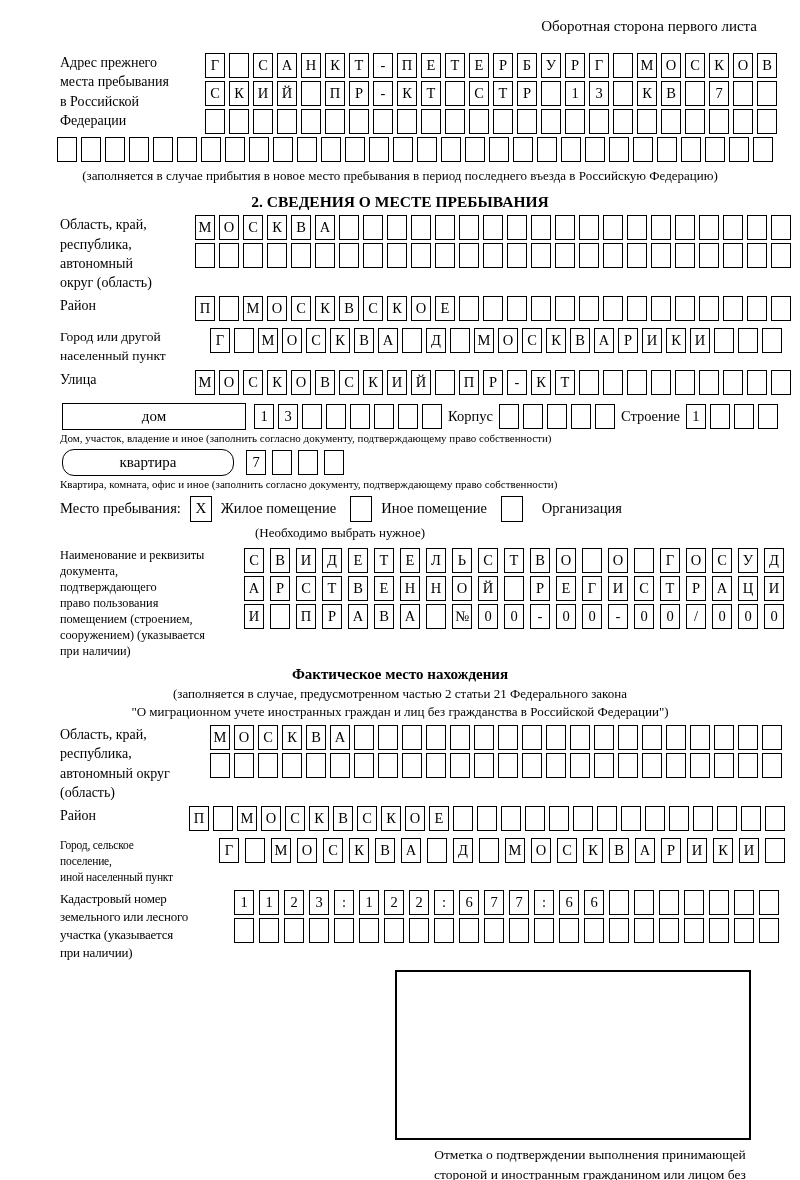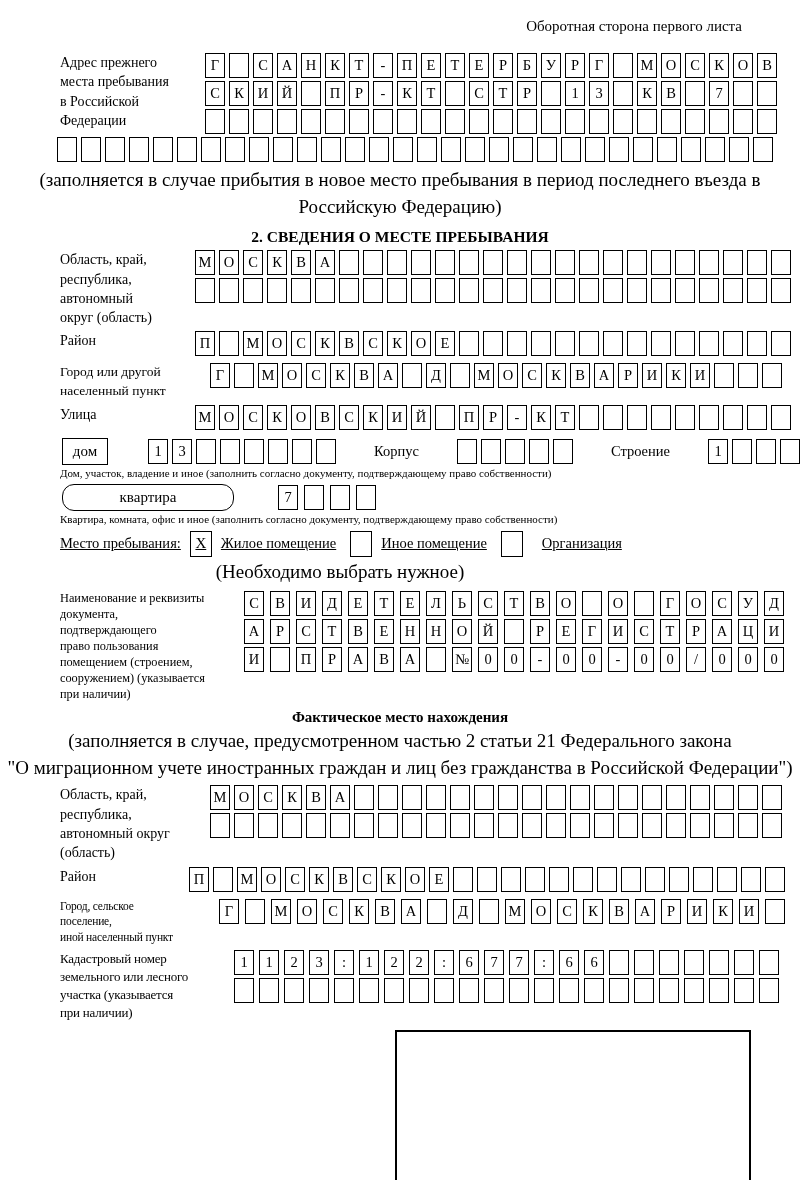--- a/index.html
+++ b/index.html
@@ -1,49 +1,49 @@
 <!DOCTYPE html>
 <html><head>
 <meta charset="utf-8">
 <style>
   html,body{margin:0;padding:0;background:#fff;}
   body{width:800px;height:1180px;overflow:hidden;color:#000;
        font-family:"Liberation Serif","DejaVu Serif",serif;}
   .page{position:relative;width:800px;height:1180px;padding-top:18px;box-sizing:border-box;}
 
-  .header-note{text-align:right;padding-right:58px;font-size:15px;}
+  .header-note{text-align:right;padding-right:43px;font-size:15px;}
 
   .frow{display:flex;align-items:flex-start;margin-left:60px;margin-top:4px;gap:29px;}
   .flabel{white-space:pre-line;flex-shrink:0;font-size:14px;line-height:1.38;margin-right:4px;}
   .w112{width:112px}.w102{width:102px}.w117{width:117px}.w96{width:96px}
   .w126{width:126px;font-size:11.5px;letter-spacing:-0.2px;}
   .w141{width:141px;font-size:13px;letter-spacing:-0.2px;}
   .w151{width:151px;font-size:12.3px;line-height:1.3;}
 
   .grid{display:flex;flex-direction:column;}
   .cells{display:flex;gap:4px;margin-bottom:3px;}
   .cells.g6{gap:6px;}
   .cells.g5{gap:5px;}
   .cell{width:20px;height:25px;box-sizing:border-box;border:1.6px solid #000;
         display:flex;align-items:center;justify-content:center;
         font-size:14.5px;flex-shrink:0;}
   .fullrow{margin-left:57px;margin-top:0;}
 
-  .note-center{text-align:center;font-size:19px;margin-top:2px;white-space:pre-line;line-height:1.4;}
+  .note-center{text-align:center;font-size:13px;margin-top:2px;white-space:pre-line;line-height:1.4;}
   .note-left{margin-left:60px;font-size:11px;margin-top:2px;}
   .sec-title{text-align:center;font-weight:bold;font-size:15.5px;margin-top:8px;}
 
-  .house-row{display:flex;align-items:center;margin-left:62px;margin-top:5px;gap:32px;}
+  .house-row{display:flex;align-items:center;margin-left:62px;margin-top:5px;}
   .wide-box{box-sizing:border-box;border:1.6px solid #000;height:27px;display:flex;
             align-items:center;justify-content:center;font-size:15px;}
   .box-dom{width:184px;margin-right:8px;}
   .box-kv{width:172px;margin-right:12px;border-radius:12px;}
   .inline-lb{font-size:14.5px;margin:0 6px;}
 
-  .stay-row{display:flex;align-items:center;margin-left:60px;margin-top:6px;font-size:14.5px;text-decoration:underline;}
+  .stay-row{display:flex;align-items:center;margin-left:60px;margin-top:6px;font-size:14.5px;}
   .chk{width:22px;height:26px;box-sizing:border-box;border:1.6px solid #000;
        display:inline-flex;align-items:center;justify-content:center;
        font-size:15px;margin:0 9px;flex-shrink:0;}
   .opt-gap{margin-left:14px;}
 
   .stamp-box{margin:8px 0 0 395px;width:356px;height:170px;box-sizing:border-box;border:2px solid #000;}
   .stamp-caption{margin:5px 0 0 380px;width:420px;text-align:center;font-size:13.5px;
                  line-height:1.5;white-space:pre-line;}
 </style>
 </head>

